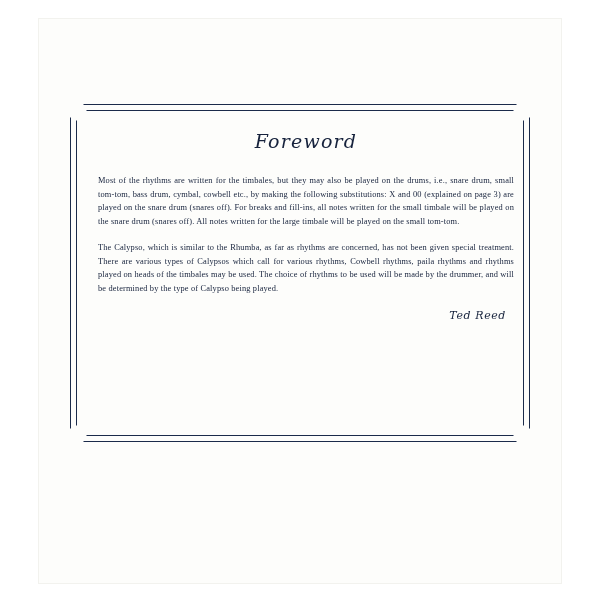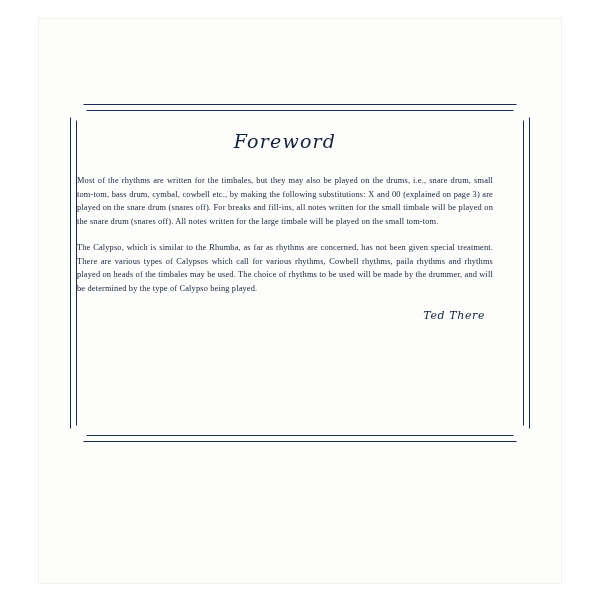--- a/index.html
+++ b/index.html
@@ -53,21 +53,21 @@
     width: 448px;
     height: 326px;
     border: 0.8px solid #1b2a4a;
     box-sizing: border-box;
     -webkit-clip-path: polygon(11px 0, calc(100% - 11px) 0, 100% 11px, 100% calc(100% - 11px), calc(100% - 11px) 100%, 11px 100%, 0 calc(100% - 11px), 0 11px);
     clip-path: polygon(11px 0, calc(100% - 11px) 0, 100% 11px, 100% calc(100% - 11px), calc(100% - 11px) 100%, 11px 100%, 0 calc(100% - 11px), 0 11px);
   }
 
   .content {
     position: absolute;
-    left: 77px;
+    left: 98px;
     top: 122px;
     width: 416px;
     height: 302px;
     color: #16223c;
   }
 
   .doc-title {
     text-align: center;
     font-family: "DejaVu Serif", serif;
     font-style: italic;
@@ -111,16 +111,16 @@
 
   <div class="content">
 
     <div class="doc-title">Foreword</div>
 
 
     <p class="para">Most of the rhythms are written for the timbales, but they may also be played on the drums, i.e., snare drum, small tom-tom, bass drum, cymbal, cowbell etc., by making the following substitutions: X and 00 (explained on page 3) are played on the snare drum (snares off). For breaks and fill-ins, all notes written for the small timbale will be played on the snare drum (snares off). All notes written for the large timbale will be played on the small tom-tom.</p>
 
     <p class="para">The Calypso, which is similar to the Rhumba, as far as rhythms are concerned, has not been given special treatment. There are various types of Calypsos which call for various rhythms, Cowbell rhythms, paila rhythms and rhythms played on heads of the timbales may be used. The choice of rhythms to be used will be made by the drummer, and will be determined by the type of Calypso being played.</p>
 
-    <div class="signature">Ted There</div>
+    <div class="signature">Ted Reed</div>
 
   </div>
 </div>
 
 </body></html>

